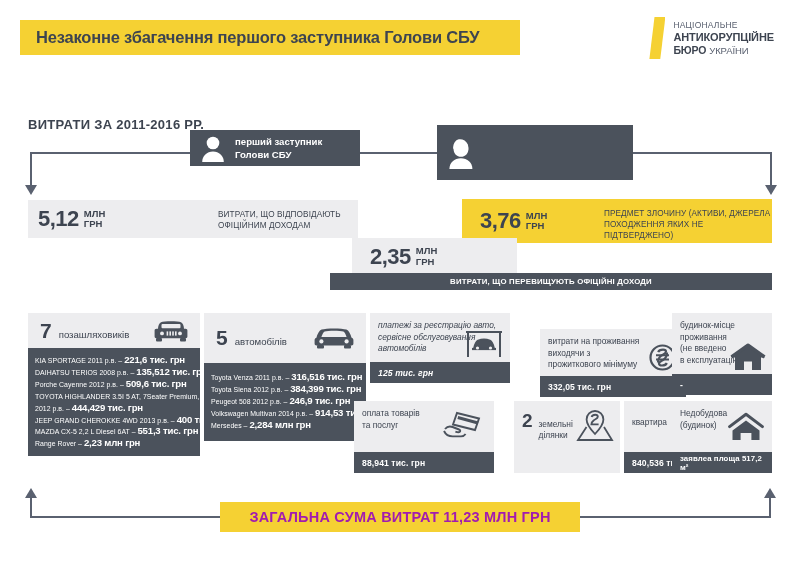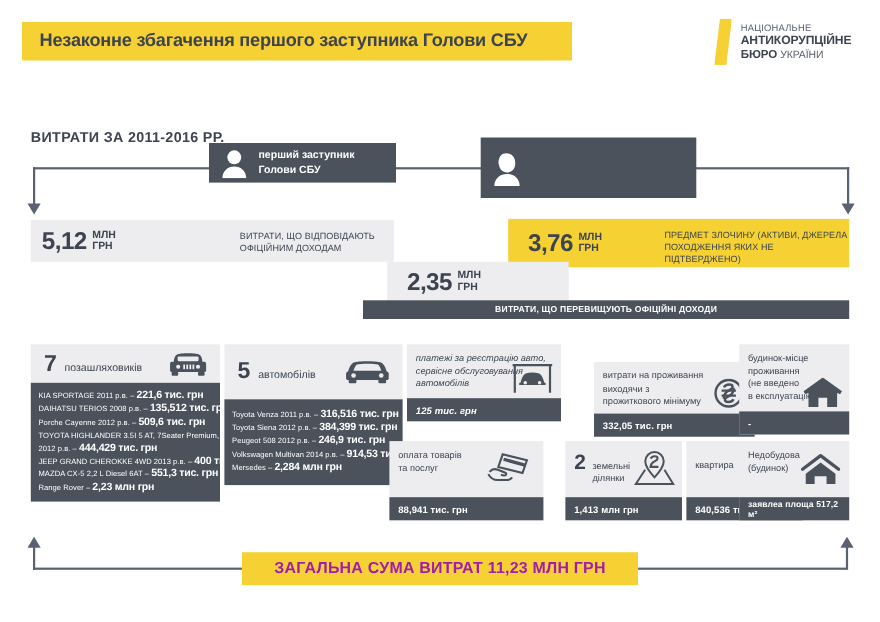--- a/index.html
+++ b/index.html
@@ -335,23 +335,20 @@
       <span class="cntlbl"><span style="white-space:pre-line">земельні
 ділянки</span></span>
     </span>
     <span class="ic" style="right:6px;top:8px;">
       <svg width="38" height="33" viewBox="0 0 38 33" fill="none" stroke="#4b525c" stroke-width="1.8">
         <path d="M10.5 18 L2 31 L36 31 L28 18"></path>
         <path d="M19 2 C23.6 2 27.4 5.8 27.4 10.4 C27.4 16 19 25 19 25 C19 25 10.6 16 10.6 10.4 C10.6 5.8 14.4 2 19 2 Z"></path>
         <path d="M15.6 8 C16.2 6.4 17.6 5.8 19.2 5.8 C20.8 5.8 21.8 6.6 21.8 7.8 C21.8 9.6 19.4 10 17.6 11.4 C16 12.6 15.4 14 15.4 15.4 L22.6 15.4" stroke-width="1.9"></path>
       </svg>
     </span>
-    <div class="foot" style="height:21px;">
-      <span class="t">1,413 млн грн</span>
-    </div>
   </div>
 
   <div class="card smallcard" style="left:624px;top:401px;width:106px;height:72px;">
     <div class="capt" style="top:16px;"><span>квартира</span></div>
     <span class="ic" style="right:12px;top:8px;">
       <svg width="34" height="33" viewBox="0 0 34 33" fill="#4b525c">
         <rect x="2" y="8" width="13" height="24"></rect>
         <rect x="15" y="2" width="15" height="30"></rect>
         <g fill="#ededef">
           <rect x="4.2" y="11" width="2.6" height="2.6"></rect>

